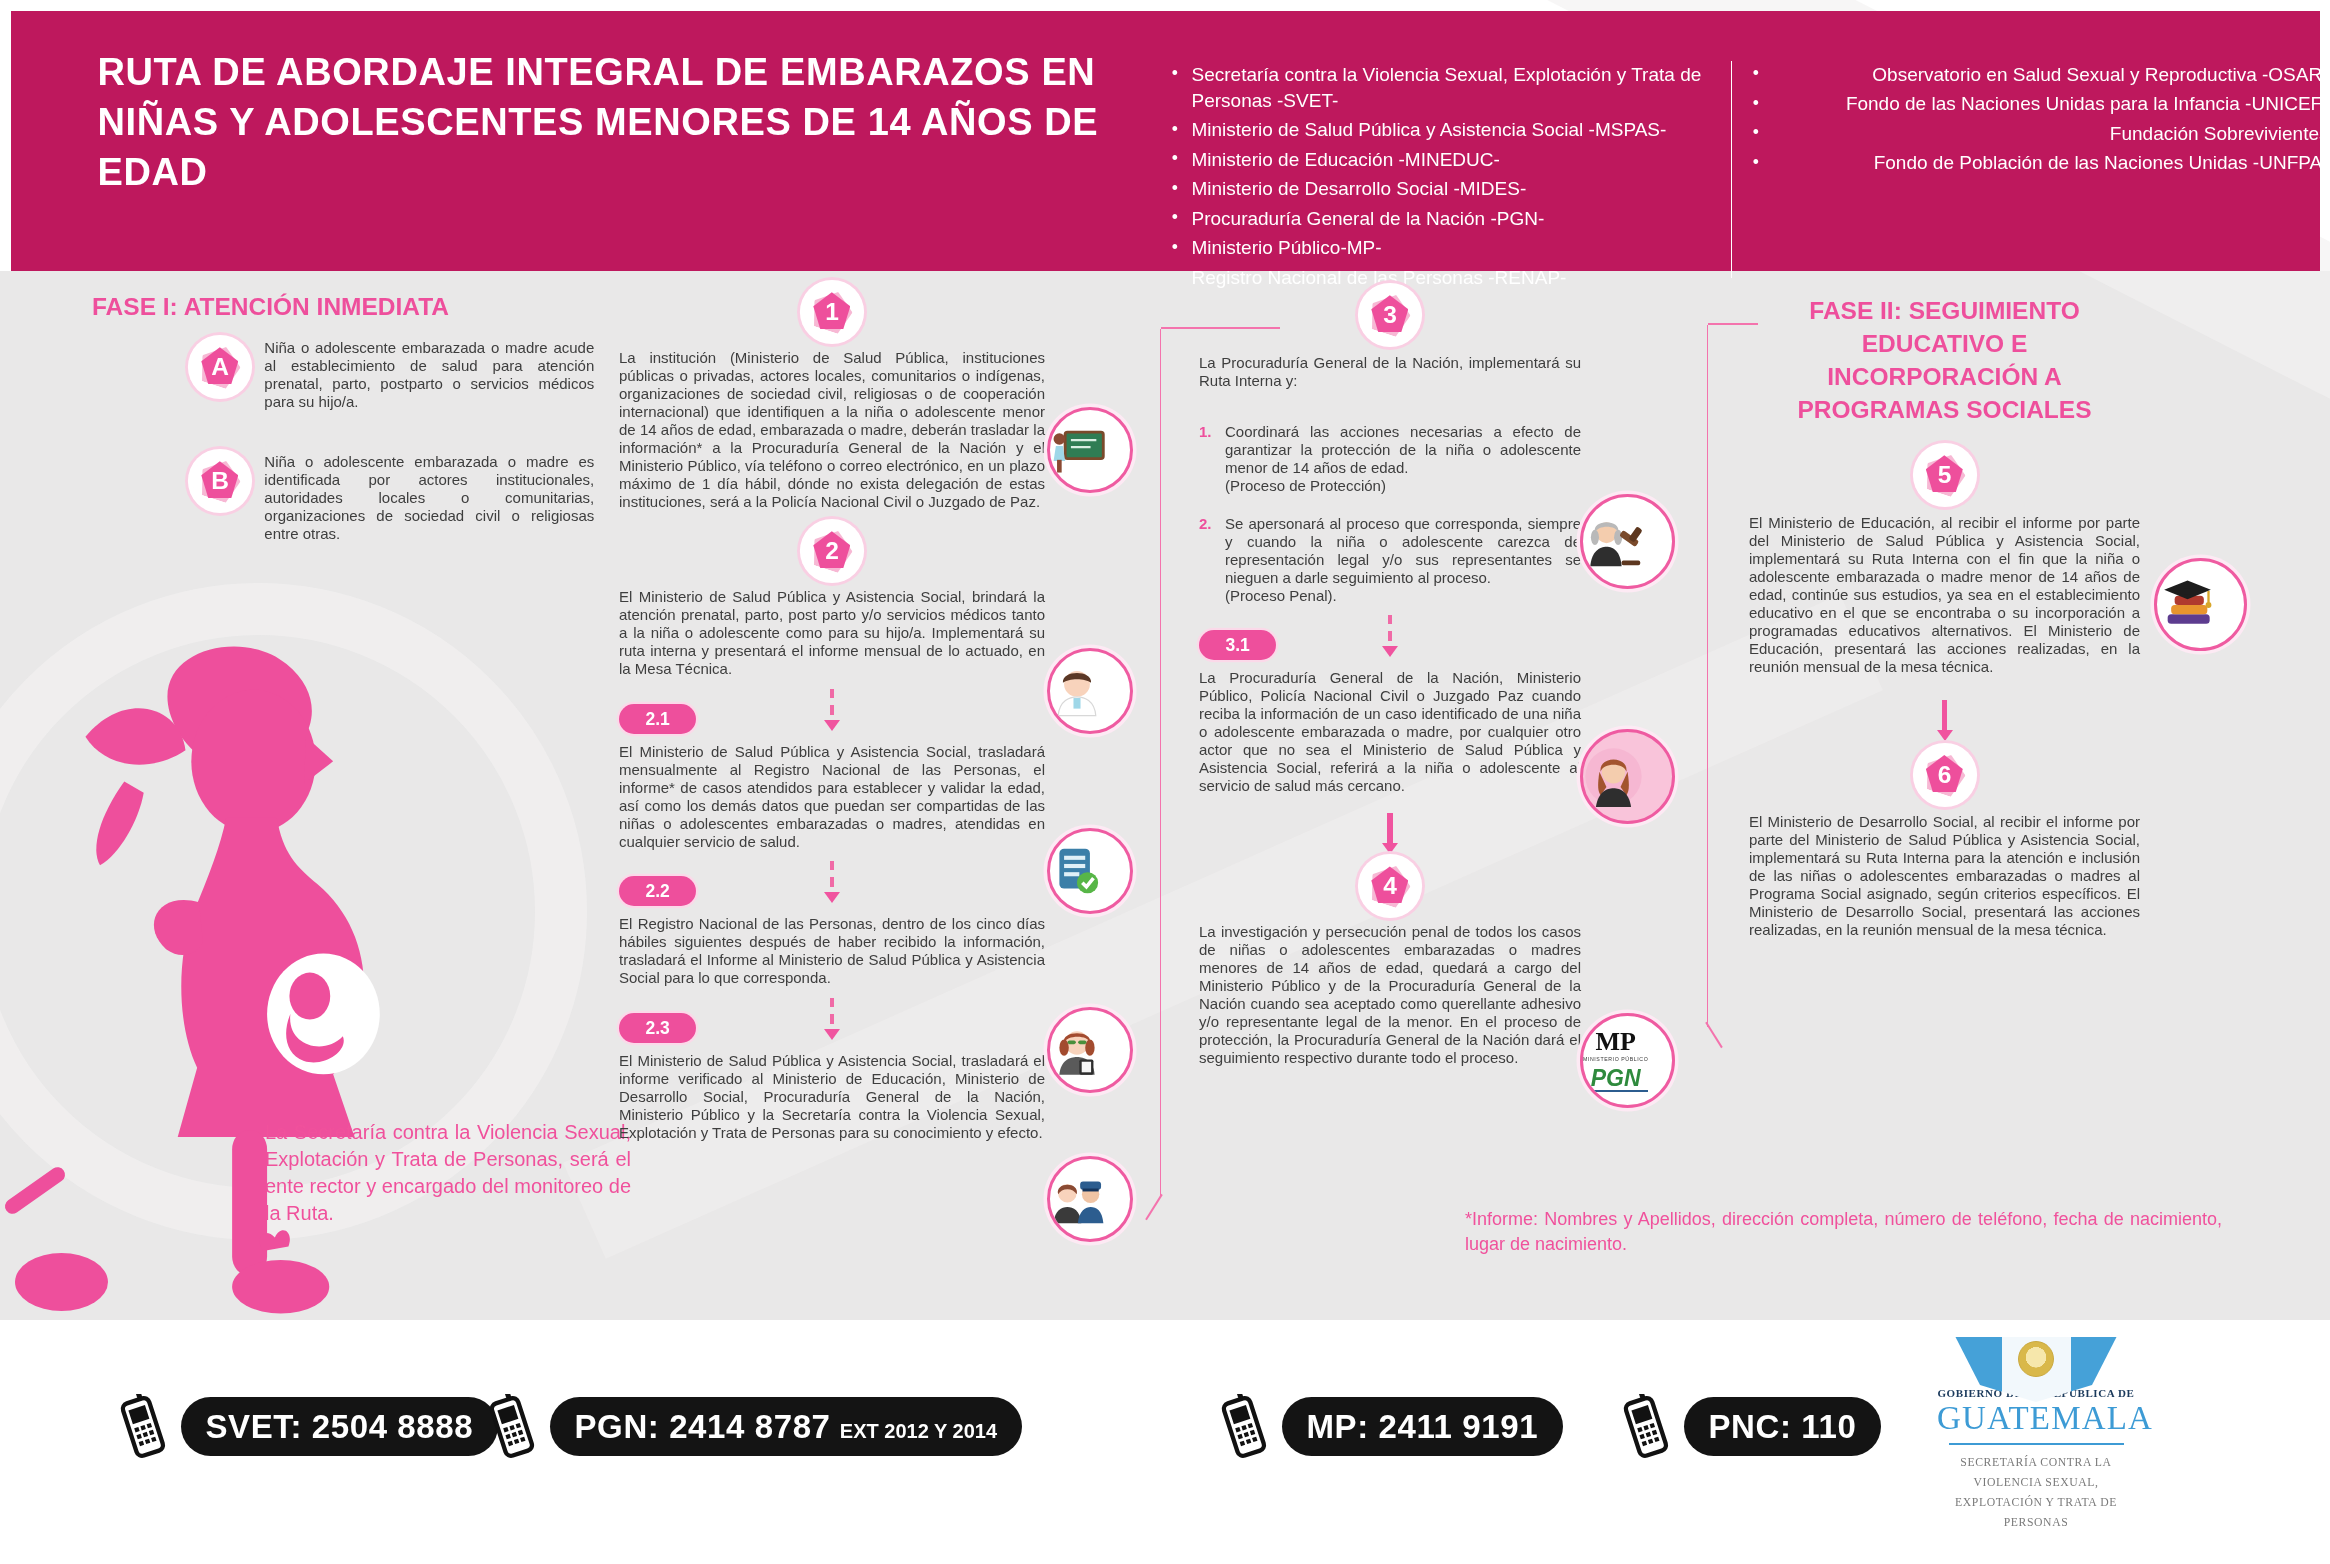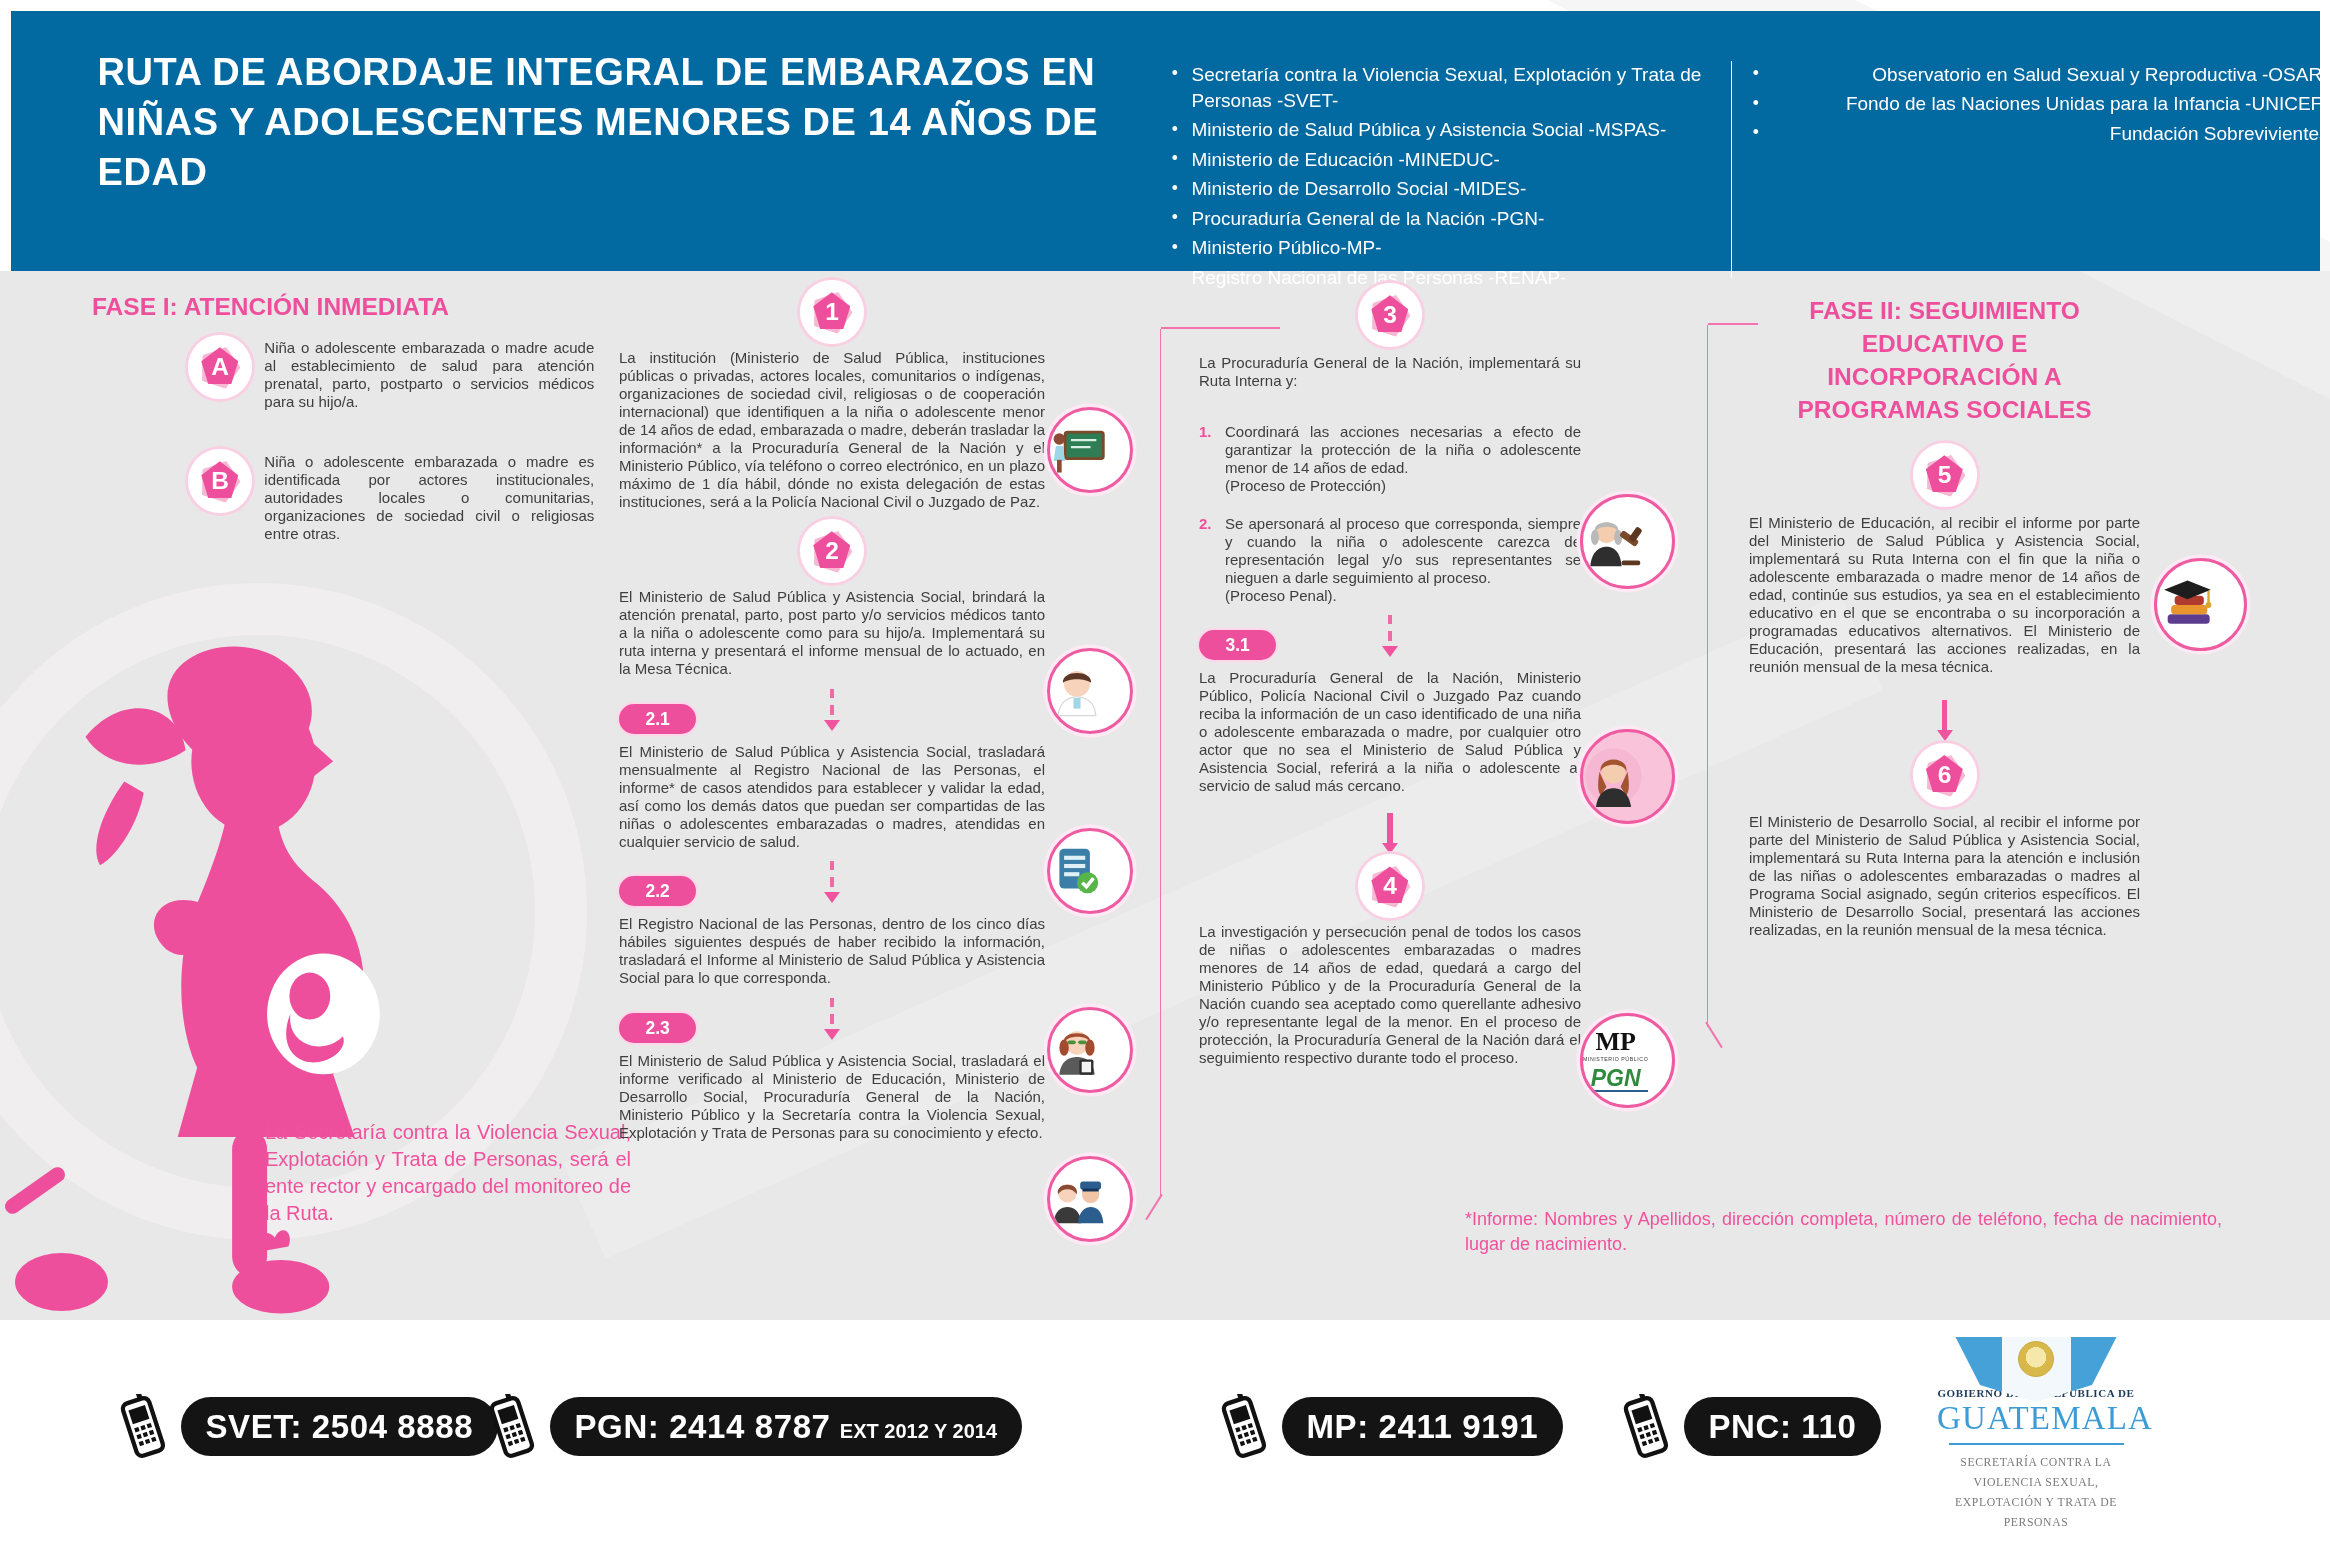--- a/index.html
+++ b/index.html
@@ -9,21 +9,21 @@
   .gray-band{position:absolute;left:0;top:271px;width:2330px;height:1049px;background:#e9e8e8;}
   .deco-circle{position:absolute;left:-70px;top:583px;width:553px;height:553px;border-radius:50%;
                border:52px solid #f1f0f0;opacity:.75;}
   .deco-band{position:absolute;left:1194px;top:87px;width:1631px;height:140px;background:#f2f1f1;
              transform:rotate(27deg);opacity:.65;}
   .deco-band2{position:absolute;left:524px;top:874px;width:1398px;height:105px;background:#f0efef;
               transform:rotate(-24deg);opacity:.6;}
   .pink-blob{position:absolute;left:14.6px;top:1253px;width:93px;height:58px;border-radius:50%;background:#ee4f9c;}
   .pink-wisp{position:absolute;left:0px;top:1183px;width:70px;height:15px;border-radius:7.6px;
              background:#ee4f9c;transform:rotate(-35deg);}
-  .header-band{position:absolute;left:10.5px;top:10.5px;width:2309px;height:260px;background:#0369a1;}
+  .header-band{position:absolute;left:10.5px;top:10.5px;width:2309px;height:260px;background:#be185d;}
 
   
   .title{position:absolute;left:87px;top:36px;width:1095px;color:#fff;font-weight:bold;
          font-size:38px;line-height:50px;letter-spacing:0.6px;}
   .orglist{position:absolute;top:51px;color:#fff;font-size:19px;line-height:26px;list-style:none;margin:0;padding:0;}
   #orglist-left{left:1160px;width:551px;}
   #orglist-right{left:1741px;width:577px;text-align:right;}
   .orglist li{position:relative;padding-left:21px;margin-bottom:3.5px;}
   .orglist li:before{content:"\2022";position:absolute;left:1.2px;top:-1.2px;font-size:17.5px;}
   .orglist li.nobullet:before{content:"";}
@@ -139,20 +139,21 @@
       <li>Ministerio de Desarrollo Social -MIDES-</li>
       <li>Procuraduría General de la Nación -PGN-</li>
       <li>Ministerio Público-MP-</li>
       <li class="nobullet">Registro Nacional de las Personas -RENAP-</li>
     </ul>
     <div class="header-divider"></div>
     <ul class="orglist" id="orglist-right">
       <li>Observatorio en Salud Sexual y Reproductiva -OSAR-</li>
       <li>Fondo de las Naciones Unidas para la Infancia -UNICEF-</li>
       <li>Fundación Sobrevivientes</li>
+      <li>Fondo de Población de las Naciones Unidas -UNFPA-</li>
     </ul>
   </div>
 
   <div id="col1-heading" class="fase-heading">FASE I: ATENCIÓN INMEDIATA</div>
 
   <div id="col1-items">
     <div class="ab-row">
       <div class="pbadge">
         <div class="pent"></div>
           <div class="pent2"></div>

